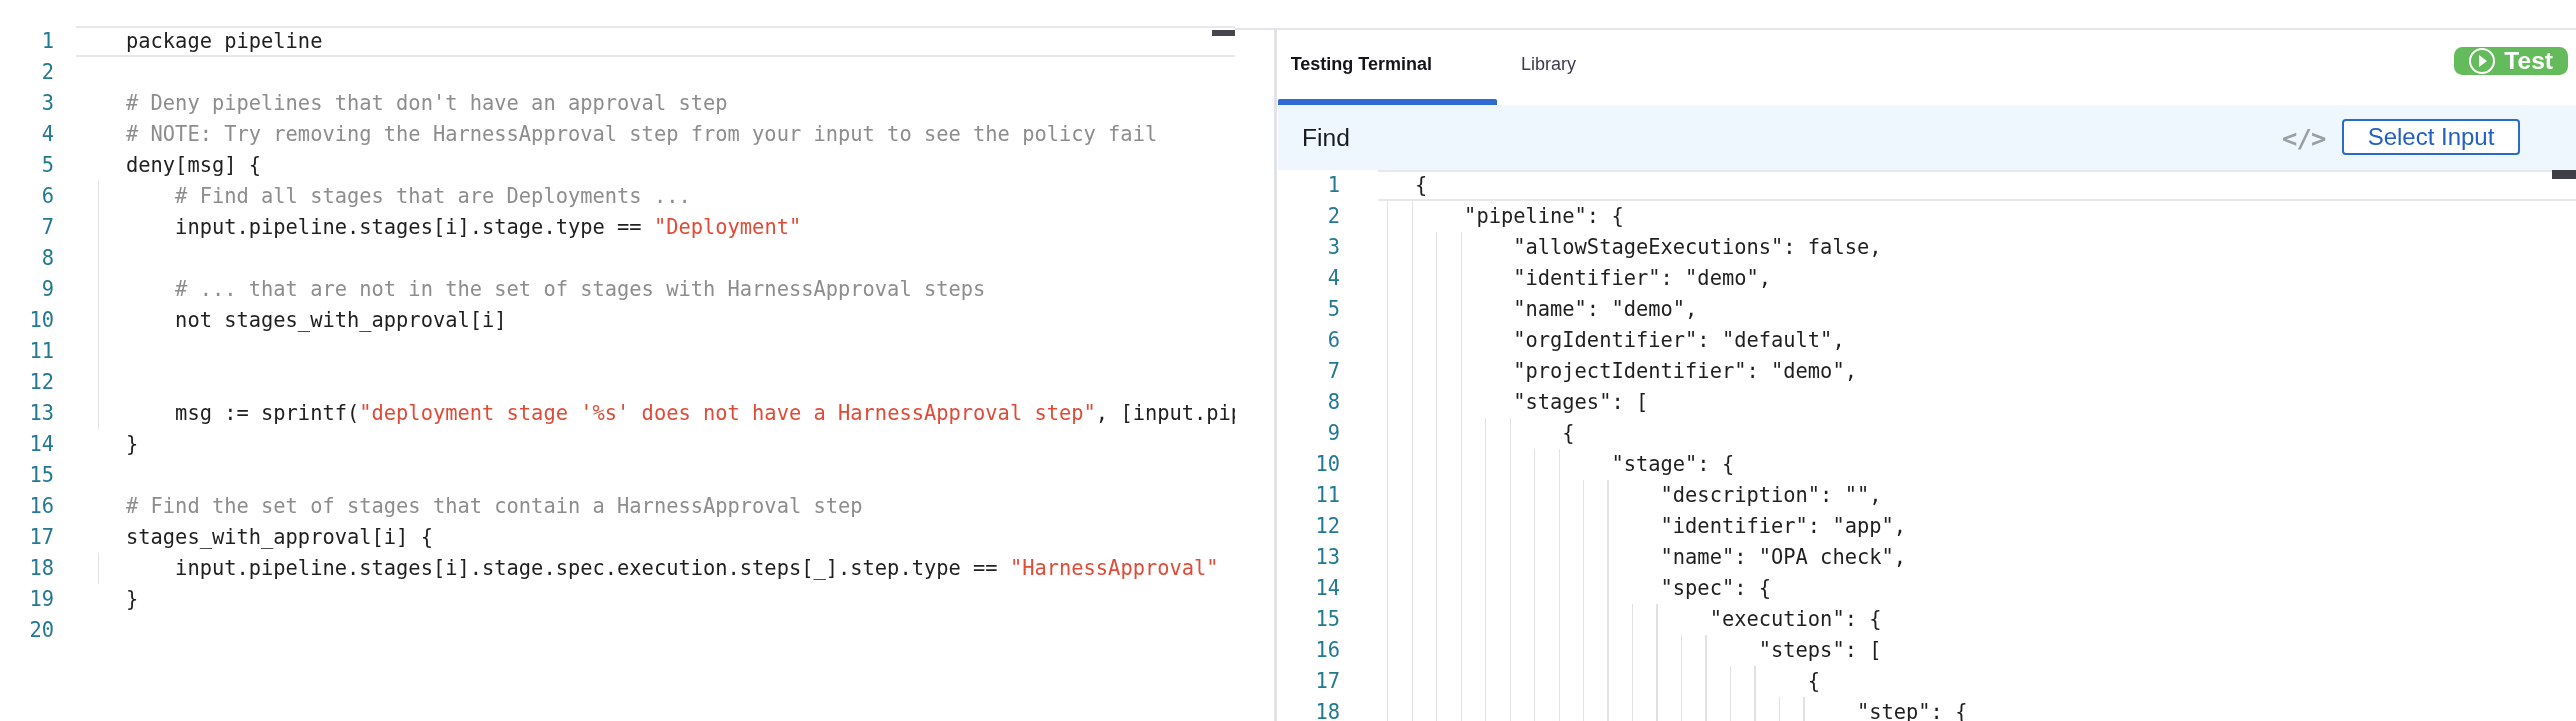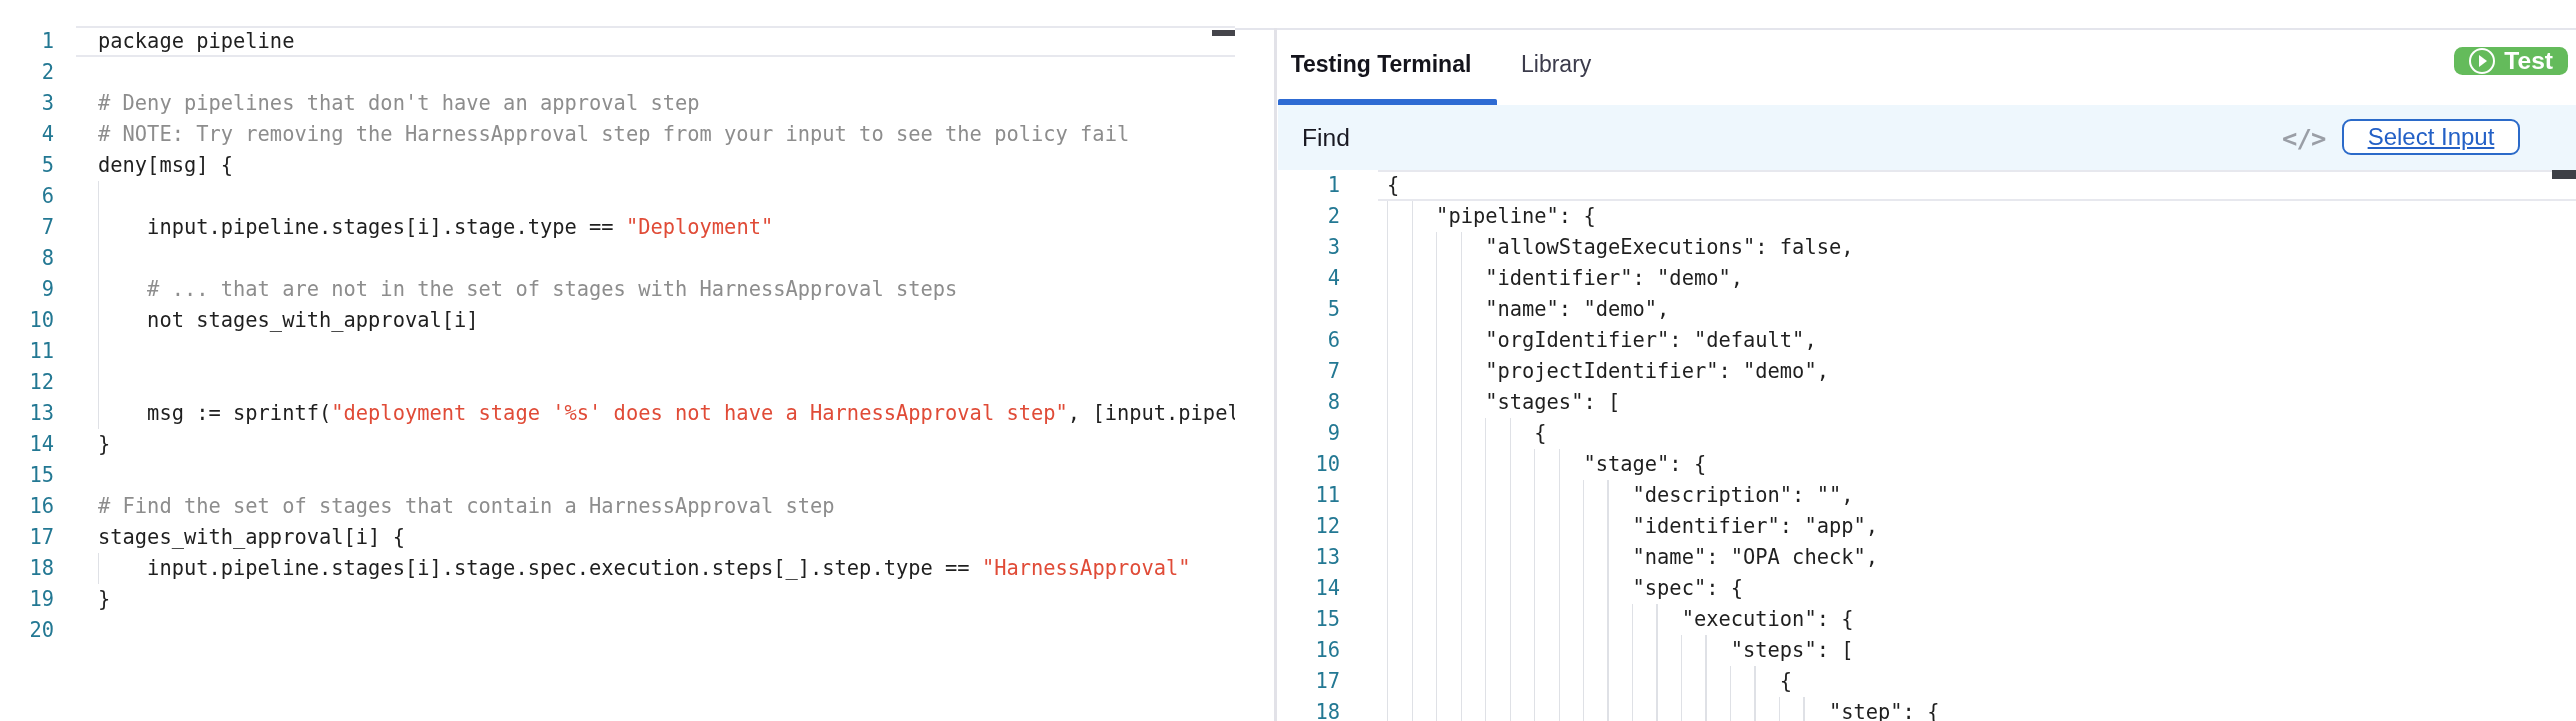--- a/index.html
+++ b/index.html
@@ -10,77 +10,77 @@
 
   
   .editor{position:absolute;font-family:"DejaVu Sans Mono",monospace;font-size:20.4px;color:#1f1f1f;
           overflow:hidden;background:#fff;}
   #rego-editor{left:0;top:26px;width:1235px;height:695px;}
   #json-editor{left:1278px;top:170px;width:1298px;height:552px;}
   .row{position:relative;height:31px;line-height:31px;white-space:pre;}
   .row .ln{position:absolute;top:0;color:#237893;text-align:right;}
   #rego-editor .ln{left:0;width:54px;}
   #json-editor .ln{left:0;width:62px;}
-  .row .code{position:absolute;top:0;}
+  .row .code{position:absolute;top:0;margin-left:28px;}
   #rego-editor .code{left:98px;}
   #json-editor .code{left:109px;}
   .guides{position:absolute;top:0;height:31px;}
   #rego-editor .guides{left:98px;}
   #json-editor .guides{left:109px;}
   .t-c{color:#1f1f1f;}
   .t-m{color:#8d8d8d;}
   .t-s{color:#e04b37;}
   .cur::before,.cur::after{content:"";position:absolute;height:1.7px;background:#e7e8ee;z-index:2;}
   .cur::before{top:0;}
   .cur::after{bottom:0;}
   #rego-editor .cur::before,#rego-editor .cur::after{left:76px;right:0;}
   #json-editor .cur::before,#json-editor .cur::after{left:100px;right:0;}
   .ruler-marker{position:absolute;z-index:3;}
   #rego-marker{left:1212px;top:30px;width:23px;height:6px;background:#45454b;}
   #json-marker{left:2552px;top:170px;width:24px;height:8.5px;background:#3e4046;}
 
   
   .tabs-row{position:absolute;left:1278px;top:30px;width:1298px;height:69px;background:#fff;}
-  .tab{position:absolute;top:0;height:69px;display:flex;align-items:center;font-size:23px;cursor:pointer;}
+  .tab{position:absolute;top:0;height:69px;display:flex;align-items:center;font-size:18px;cursor:pointer;}
   .tab-active{left:12.7px;font-weight:700;color:#14141c;}
   .tab-inactive{left:243px;font-weight:500;color:#3c3c4c;text-align:right;}
   .tab-underline{position:absolute;left:0;top:69px;width:219px;height:6.8px;background:#2e6bd3;border-radius:1.7px;}
   .test-btn{position:absolute;left:2454px;top:47px;width:114px;height:28px;background:#64bb5b;
             border-radius:8.5px;color:#fff;display:flex;align-items:center;justify-content:center;
             gap:9.3px;font-size:24.6px;font-weight:700;cursor:pointer;}
   .play-circle{width:22px;height:22px;border:2.5px solid #fff;border-radius:50%;position:relative;flex:0 0 auto;}
   .play-circle::after{content:"";position:absolute;left:7.6px;top:5.1px;width:0;height:0;
             border-left:8.5px solid #fff;border-top:6px solid transparent;border-bottom:6px solid transparent;}
 
   
   .input-bar{position:absolute;left:1278px;top:105px;width:1298px;height:65px;background:#eef7fd;}
   .input-title{position:absolute;left:24px;top:0;height:65px;display:flex;align-items:center;
             font-size:24.6px;font-weight:500;color:#191922;}
   .code-icon{position:absolute;left:1004px;top:0;height:65px;display:flex;align-items:center;
             font-size:25.5px;font-weight:700;color:#9a9ea6;letter-spacing:-0.8px;cursor:pointer;
             font-family:"DejaVu Sans Mono",monospace;}
   .select-input-btn{position:absolute;left:1064px;top:14.4px;width:178px;height:36px;background:#fff;
-            border:2.1px solid #2b6ac9;border-radius:9px;color:#2360c6;font-size:24px;font-weight:500;
-            display:flex;align-items:center;justify-content:center;cursor:pointer;box-sizing:border-box;text-decoration:underline;}
+            border:2.1px solid #2b6ac9;border-radius:4px;color:#2360c6;font-size:24px;font-weight:500;
+            display:flex;align-items:center;justify-content:center;cursor:pointer;box-sizing:border-box;}
 </style>
 </head>
 <body>
 
 <div class="page">
 
   <div class="top-rule"></div>
   <div class="divider"></div>
 
   <div class="editor" id="rego-editor">
       <div class="row cur"><span class="ln">1</span><span class="code"><span class="t-c">package pipeline</span></span></div>
       <div class="row"><span class="ln">2</span><span class="code"></span></div>
       <div class="row"><span class="ln">3</span><span class="code"><span class="t-m"># Deny pipelines that don't have an approval step</span></span></div>
       <div class="row"><span class="ln">4</span><span class="code"><span class="t-m"># NOTE: Try removing the HarnessApproval step from your input to see the policy fail</span></span></div>
       <div class="row"><span class="ln">5</span><span class="code"><span class="t-c">deny[msg] {</span></span></div>
-      <div class="row"><span class="ln">6</span><span class="guides" style="width: 47px; background: repeating-linear-gradient(to right, rgb(223, 225, 230) 0px, rgb(223, 225, 230) 1.3px, transparent 1.3px, transparent 49px);"></span></div>
+      <div class="row"><span class="ln">6</span><span class="guides" style="width: 47px; background: repeating-linear-gradient(to right, rgb(223, 225, 230) 0px, rgb(223, 225, 230) 1.3px, transparent 1.3px, transparent 49px);"></span><span class="code"><span class="t-m">    # Find all stages that are Deployments ...</span></span></div>
       <div class="row"><span class="ln">7</span><span class="guides" style="width: 47px; background: repeating-linear-gradient(to right, rgb(223, 225, 230) 0px, rgb(223, 225, 230) 1.3px, transparent 1.3px, transparent 49px);"></span><span class="code"><span class="t-c">    input.pipeline.stages[i].stage.type == </span><span class="t-s">"Deployment"</span></span></div>
       <div class="row"><span class="ln">8</span><span class="guides" style="width: 47px; background: repeating-linear-gradient(to right, rgb(223, 225, 230) 0px, rgb(223, 225, 230) 1.3px, transparent 1.3px, transparent 49px);"></span><span class="code"></span></div>
       <div class="row"><span class="ln">9</span><span class="guides" style="width: 47px; background: repeating-linear-gradient(to right, rgb(223, 225, 230) 0px, rgb(223, 225, 230) 1.3px, transparent 1.3px, transparent 49px);"></span><span class="code"><span class="t-m">    # ... that are not in the set of stages with HarnessApproval steps</span></span></div>
       <div class="row"><span class="ln">10</span><span class="guides" style="width: 47px; background: repeating-linear-gradient(to right, rgb(223, 225, 230) 0px, rgb(223, 225, 230) 1.3px, transparent 1.3px, transparent 49px);"></span><span class="code"><span class="t-c">    not stages_with_approval[i]</span></span></div>
       <div class="row"><span class="ln">11</span><span class="guides" style="width: 47px; background: repeating-linear-gradient(to right, rgb(223, 225, 230) 0px, rgb(223, 225, 230) 1.3px, transparent 1.3px, transparent 49px);"></span><span class="code"></span></div>
       <div class="row"><span class="ln">12</span><span class="guides" style="width: 47px; background: repeating-linear-gradient(to right, rgb(223, 225, 230) 0px, rgb(223, 225, 230) 1.3px, transparent 1.3px, transparent 49px);"></span></div>
       <div class="row"><span class="ln">13</span><span class="guides" style="width: 47px; background: repeating-linear-gradient(to right, rgb(223, 225, 230) 0px, rgb(223, 225, 230) 1.3px, transparent 1.3px, transparent 49px);"></span><span class="code"><span class="t-c">    msg := sprintf(</span><span class="t-s">"deployment stage '%s' does not have a HarnessApproval step"</span><span class="t-c">, [input.pipel</span></span></div>
       <div class="row"><span class="ln">14</span><span class="code"><span class="t-c">}</span></span></div>
       <div class="row"><span class="ln">15</span><span class="code"></span></div>
       <div class="row"><span class="ln">16</span><span class="code"><span class="t-m"># Find the set of stages that contain a HarnessApproval step</span></span></div>

